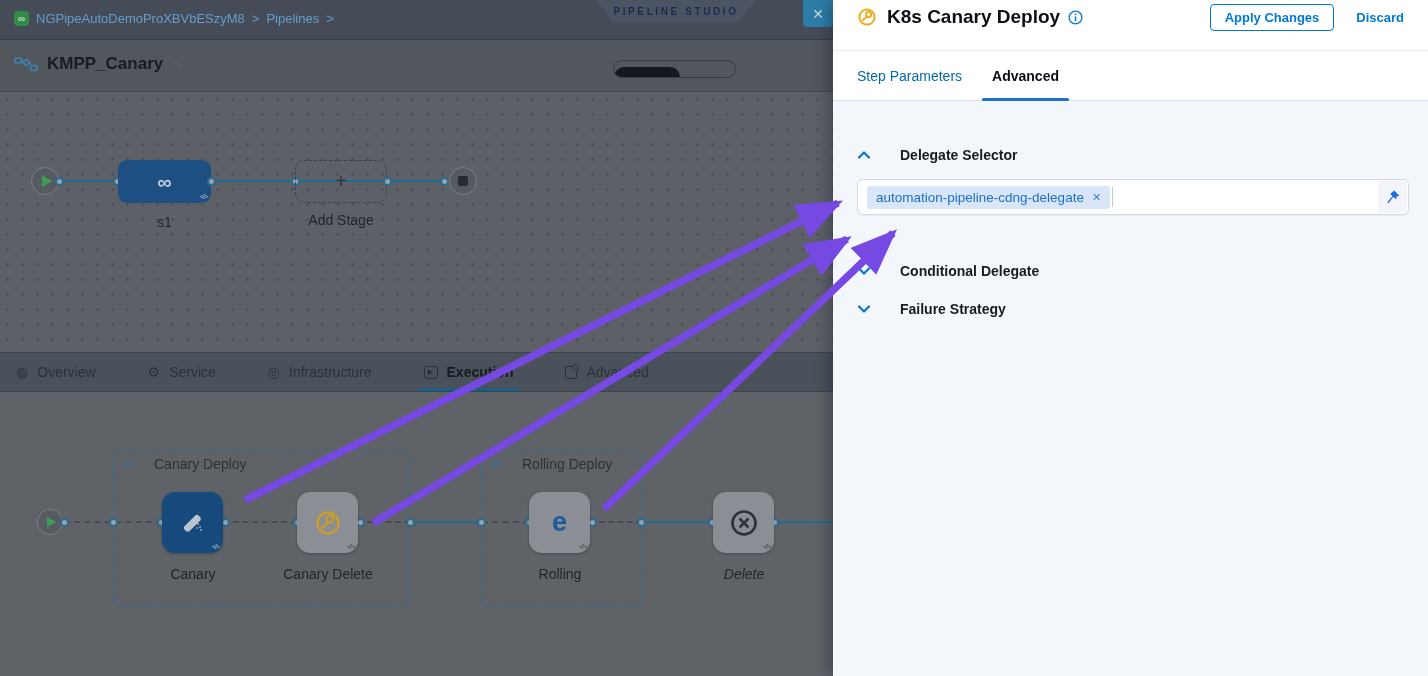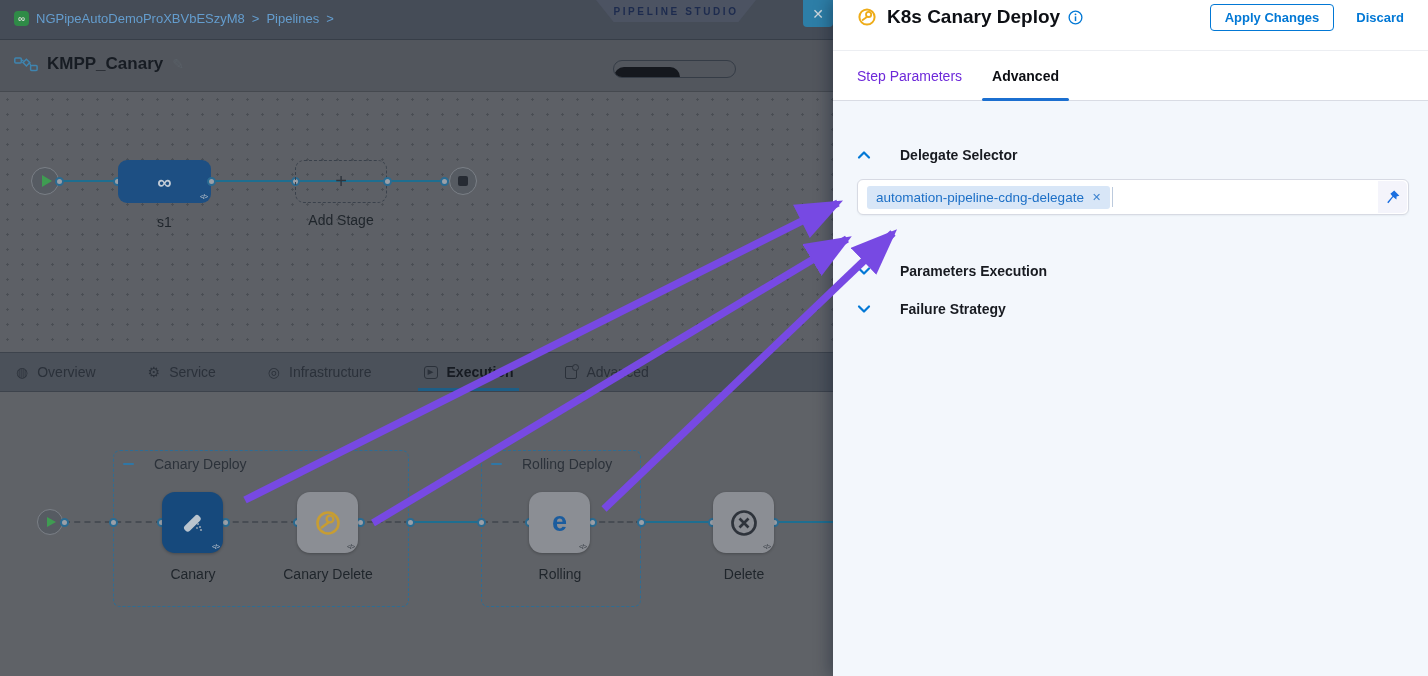--- a/index.html
+++ b/index.html
@@ -63,21 +63,21 @@
   .step .codemark { color:#3d434b; }
   .step.sel .codemark { color:#b9c2cc; }
 
   
   .panel { position:absolute; left:833px; top:0; width:595px; height:676px; background:#ffffff; box-shadow:-4px 0 14px rgba(10,20,40,.35); }
   .phead { position:absolute; left:0; top:0; width:100%; height:51px; display:flex; align-items:center; padding:0 20px 16px 24px; border-bottom:1px solid #eceef2; background:#fff; }
   .ptitle2 { font-size:19px; font-weight:bold; color:#0d0f14; margin:0 8px 0 10px; }
   .apply-btn { margin-left:auto; border:1px solid #0278d5; color:#0278d5; background:#fff; border-radius:4px; font-size:13px; font-weight:bold; padding:5px 14px; cursor:pointer; font-family:inherit; }
   .discard { color:#0278d5; font-size:13px; font-weight:bold; margin-left:22px; margin-right:4px; cursor:pointer; }
   .ptabs { position:absolute; left:0; top:51px; width:100%; height:50px; display:flex; align-items:center; gap:30px; padding-left:24px; border-bottom:1px solid #d9dce4; background:#fff; }
-  .ptab { position:relative; font-size:14px; color:#6d28d9; height:100%; display:flex; align-items:center; cursor:pointer; }
+  .ptab { position:relative; font-size:14px; color:#0369a1; height:100%; display:flex; align-items:center; cursor:pointer; }
   .ptab.active { font-weight:bold; color:#0c0e13; }
   .ptab.active::after { content:""; position:absolute; left:-10px; right:-10px; bottom:-1px; height:3px; border-radius:2px; background:#1b6fd0; }
   .pcontent { position:absolute; left:0; top:101px; width:100%; height:575px; background:#f3f7fc; padding:46px 19px 0 24px; }
   .secrow { display:flex; align-items:center; gap:29px; cursor:pointer; }
   .seclabel { font-size:14px; font-weight:bold; color:#181b21; }
   .chev { width:14px; height:10px; flex:0 0 14px; }
   .dsel-input { margin-top:16px; height:36px; background:#fff; border:1px solid #d7dae3; border-radius:6px; display:flex; align-items:center; padding-left:9px; position:relative; box-shadow:0 1px 2px rgba(40,60,90,.06); }
   .tag { background:#d8e6f7; border-radius:3px; font-size:13.5px; color:#1c6fc6; padding:4px 9px; display:flex; align-items:center; gap:8px; }
   .tag .tx { font-size:11px; color:#3c82cf; cursor:pointer; }
   .caret-line { width:1px; height:20px; background:#bccadd; margin-left:2px; }
@@ -235,21 +235,21 @@
       <svg width="32" height="32" viewBox="0 0 32 32">
         <circle cx="16" cy="16" r="11.5" fill="none" stroke="#2e333b" stroke-width="2.7"></circle>
         <path d="M11.5 11.5 L20.5 20.5 M20.5 11.5 L11.5 20.5" stroke="#2e333b" stroke-width="2.7"></path>
       </svg>
       <span class="codemark">&lt;/&gt;</span>
     </div>
 
     <div class="glabel" style="left:147px; top:174px; width:92px;">Canary</div>
     <div class="glabel" style="left:267px; top:174px; width:122px;">Canary Delete</div>
     <div class="glabel" style="left:514px; top:174px; width:92px;">Rolling</div>
-    <div class="glabel" style="left:698px; top:174px; width:92px;">Delete</div>
+    <div class="glabel" style="left:698px; top:174px; width:92px;font-style:italic;">Delete</div>
   </div>
 </div>
 
 <div class="panel">
   <div class="phead">
     <svg width="20" height="20" viewBox="0 0 20 20">
       <circle cx="10" cy="10" r="7.6" fill="none" stroke="#eeac18" stroke-width="2"></circle>
       <circle cx="11.6" cy="7.4" r="2.6" fill="none" stroke="#eeac18" stroke-width="1.8"></circle>
       <path d="M5 13.5 L10.5 9.5" stroke="#eeac18" stroke-width="1.8" fill="none"></path>
     </svg>
@@ -286,21 +286,21 @@
         <svg width="16" height="16" viewBox="0 0 16 16">
           <path d="M9.2 1.6 L14.4 6.8 L11.6 7.6 L11.4 10.4 L8.2 7.9 L3.4 14.2 L2.2 13.2 L7.4 7.2 L5.4 4.8 Z" fill="#1b6fe0"></path>
         </svg>
       </span>
     </div>
 
     <div class="secrow mt-cond">
       <svg class="chev" viewBox="0 0 14 10">
         <path d="M2 2.5 L7 7.5 L12 2.5" fill="none" stroke="#0278d5" stroke-width="2.2" stroke-linecap="round" stroke-linejoin="round"></path>
       </svg>
-      <span class="seclabel">Parameters Execution</span>
+      <span class="seclabel">Conditional Delegate</span>
     </div>
 
     <div class="secrow mt-fail">
       <svg class="chev" viewBox="0 0 14 10">
         <path d="M2 2.5 L7 7.5 L12 2.5" fill="none" stroke="#0278d5" stroke-width="2.2" stroke-linecap="round" stroke-linejoin="round"></path>
       </svg>
       <span class="seclabel">Failure Strategy</span>
     </div>
   </div>
 </div>

